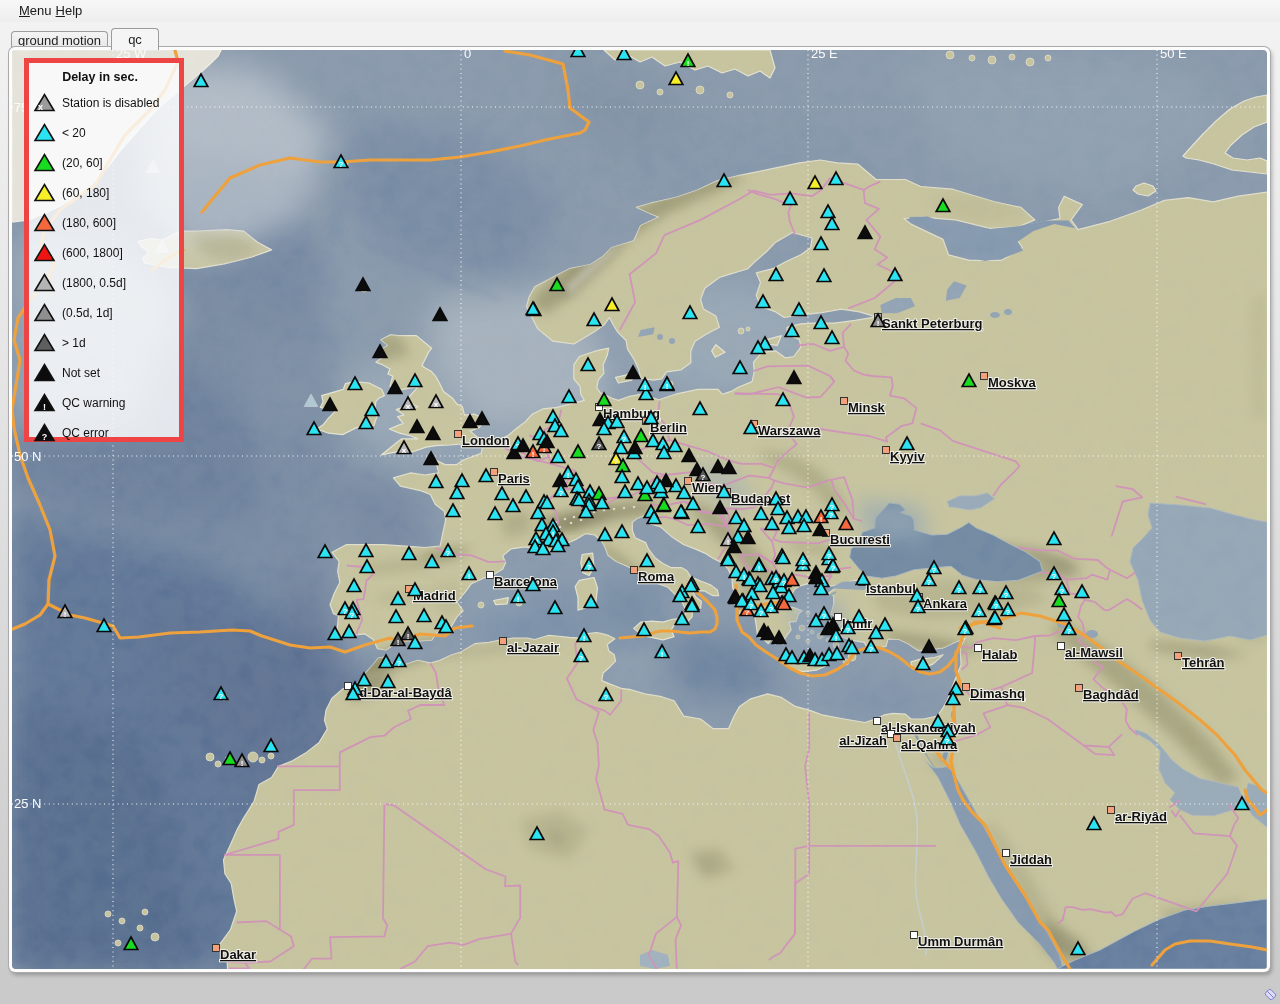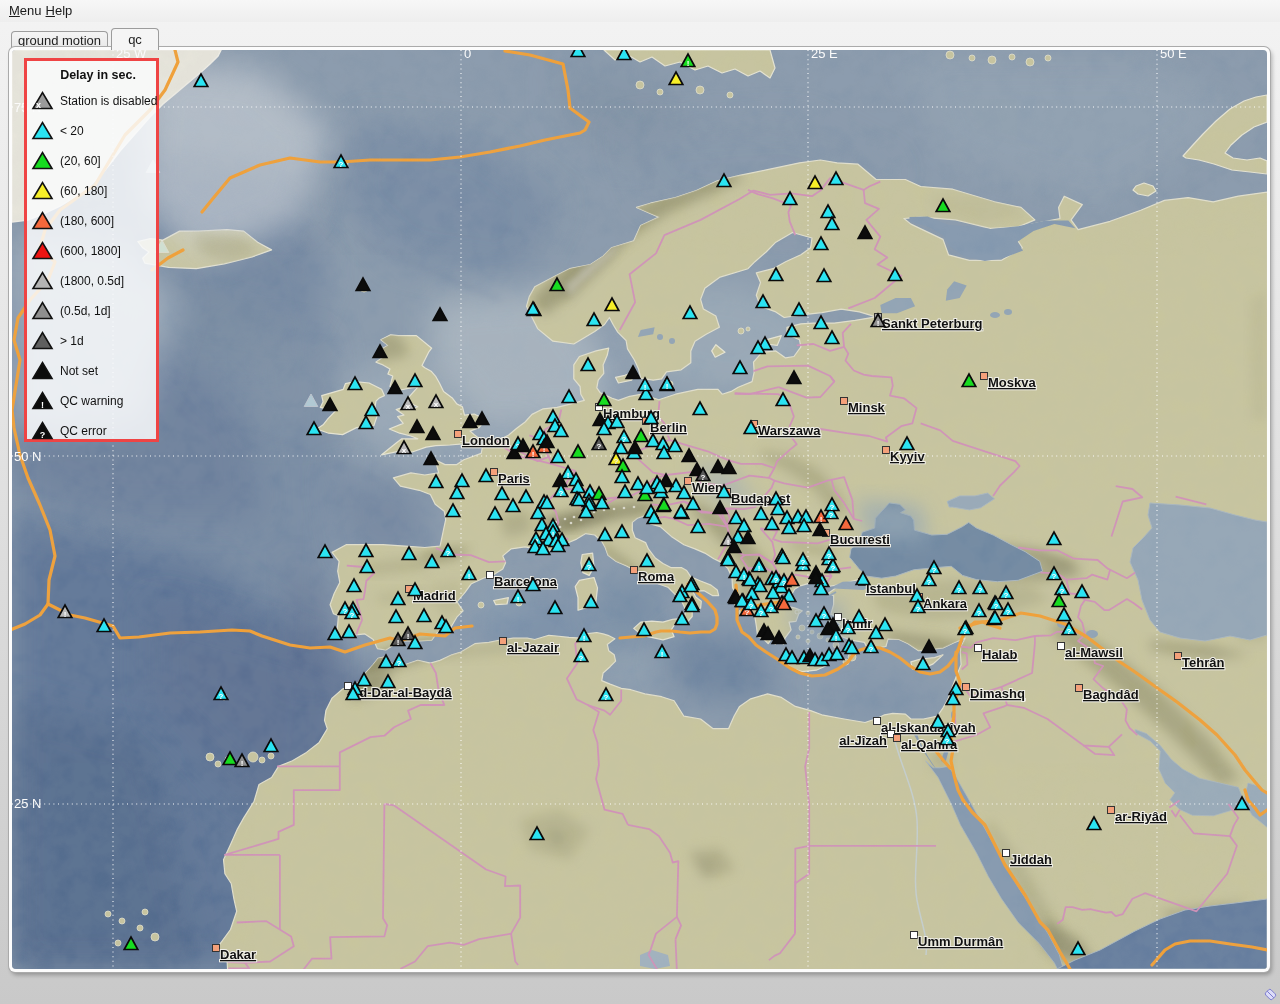--- a/index.html
+++ b/index.html
@@ -2,25 +2,25 @@
 <html><head><meta charset="utf-8"><style>
 *{margin:0;padding:0;box-sizing:border-box}
 html,body{width:1280px;height:1004px;overflow:hidden}
 body{position:relative;background:linear-gradient(#f3f3f3,#e6e6e6 35%,#c9c9c9);font-family:"Liberation Sans",sans-serif}
 .menubar{position:absolute;left:0;top:0;width:1280px;height:22px;background:linear-gradient(#f7f7f7,#eeeeee)}
 .menubar span{display:inline-block;font-size:13px;color:#1a1a1a;margin-top:3px}
 .tab{position:absolute;font-size:13px;color:#222;text-align:center;border:1px solid #9c9c9c;border-bottom:none;border-radius:4px 4px 0 0}
 .tab.inactive{left:11px;top:31px;width:97px;height:32px;background:linear-gradient(#f4f4f4,#dedede);line-height:18px}
 .tab.active{left:111px;top:28px;width:48px;height:22px;background:#f5f5f5;line-height:21px;z-index:5}
 .mapframe{position:absolute;left:9px;top:47px;width:1261px;height:925px;background:#fcfcfc;border-radius:6px;box-shadow:0 0 0 1px #aaa, 2px 3px 4px rgba(0,0,0,0.28)}
-.legend{position:absolute;left:24px;top:58px;width:135px;height:384px;background:rgba(250,251,253,0.84);border:3px solid #ef4444;z-index:10}
+.legend{position:absolute;left:24px;top:58px;width:160px;height:384px;background:rgba(250,251,253,0.84);border:5px solid #ef4444;z-index:10}
 .grip{position:absolute;right:3px;bottom:3px;width:13px;height:13px}
 </style></head>
 <body>
-<div class="menubar"><span style="margin-left:9px"><u>M</u>enu</span><span style="margin-left:4px"><u>H</u>elp</span></div>
+<div class="menubar"><span style="margin-left:19px"><u>M</u>enu</span><span style="margin-left:4px"><u>H</u>elp</span></div>
 <div class="tab inactive">ground motion</div>
 <div class="tab active">qc</div>
 <div class="mapframe"></div>
 <svg width="1255" height="919" viewBox="12 50 1255 919" style="position:absolute;left:12px;top:50px;border-radius:4px">
 <defs>
 <filter id="b6" x="-40%" y="-40%" width="180%" height="180%">
         <feGaussianBlur stdDeviation="6"></feGaussianBlur>
       </filter>
 <filter id="b10" x="-40%" y="-40%" width="180%" height="180%">
         <feGaussianBlur stdDeviation="10"></feGaussianBlur>

